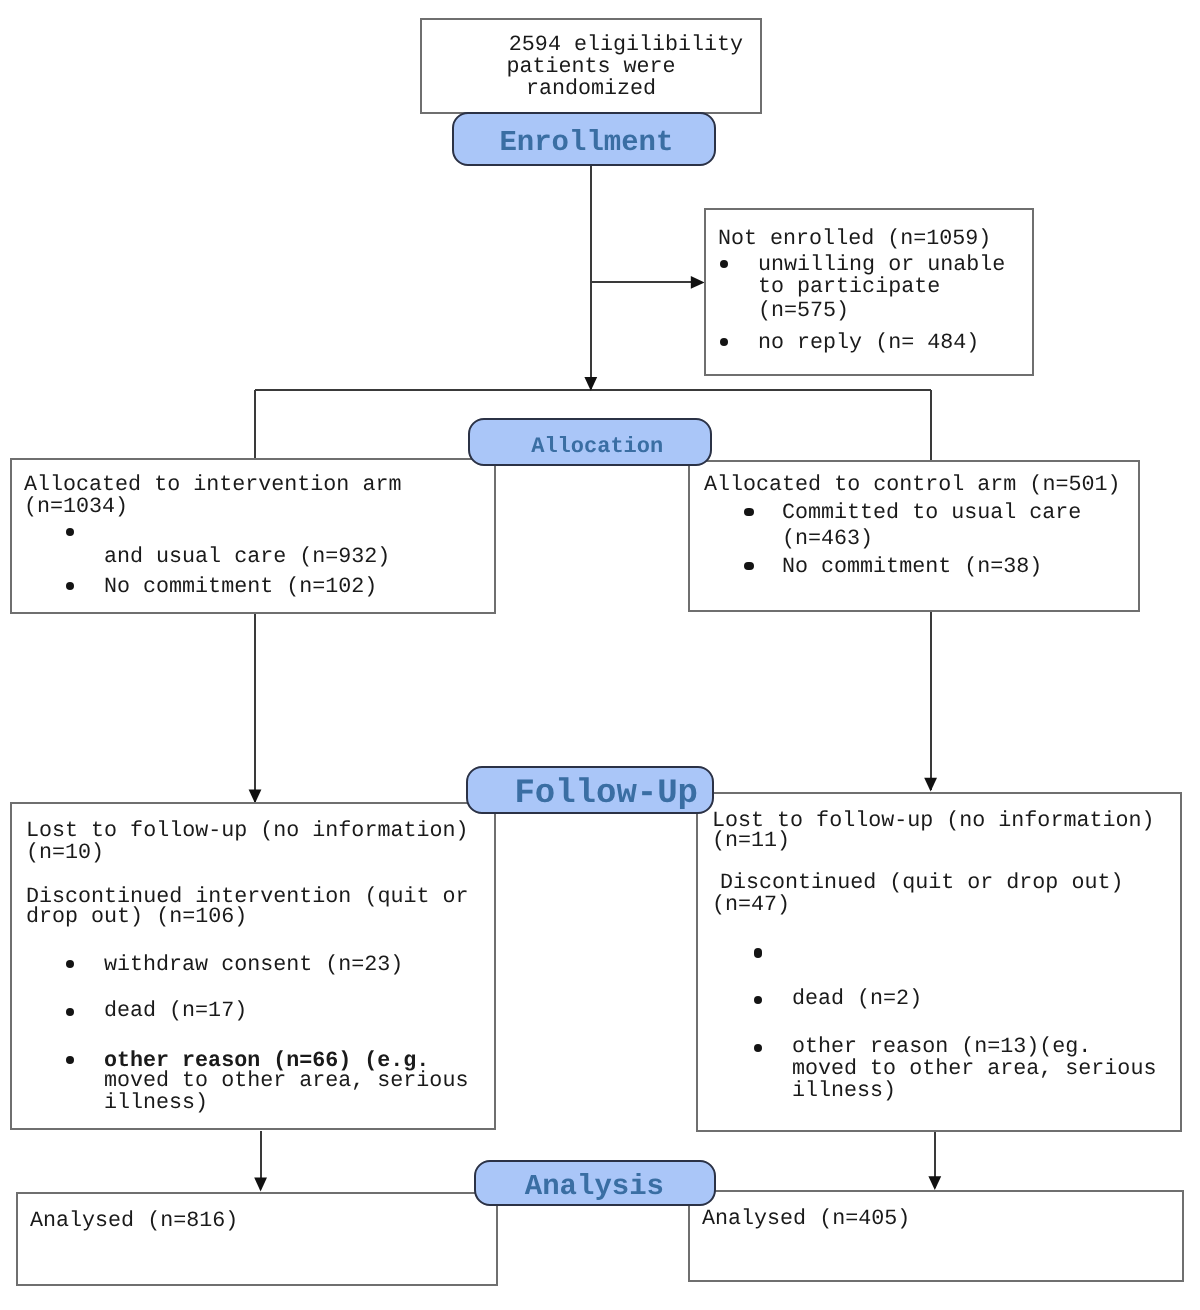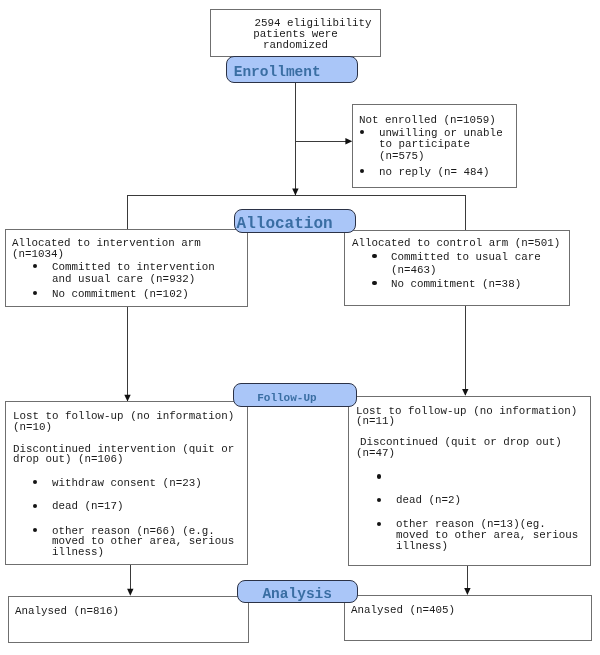--- a/index.html
+++ b/index.html
@@ -42,57 +42,56 @@
  </g>
  <g fill="#111111" stroke="none">
   <path d="M295.4 195.4 L292.2 188.5 L298.6 188.5 Z"></path>
   <path d="M352.3 141.2 L345.4 138.0 L345.4 144.4 Z"></path>
   <path d="M127.5 401.6 L124.3 394.7 L130.7 394.7 Z"></path>
   <path d="M465.3 395.8 L462.1 388.9 L468.5 388.9 Z"></path>
   <path d="M130.3 595.7 L127.1 588.8 L133.5 588.8 Z"></path>
   <path d="M467.4 595.0 L464.2 588.1 L470.6 588.1 Z"></path>
  </g>
 </svg>
-<div class="stage-label" style="left:225.7px;top:55.9px;width:132.0px;height:27.4px;"><span style="position:absolute;left:7px;top:8.10px;font-size:14.5px;line-height:14.5px;">Enrollment</span></div>
-<div class="stage-label" style="left:233.6px;top:209.4px;width:122.3px;height:24.0px;"><span style="position:absolute;left:2px;top:7.00px;font-size:16px;line-height:14.5px;">Allocation</span></div>
-<div class="stage-label" style="left:233.3px;top:383.3px;width:123.4px;height:24.0px;"><span style="position:absolute;left:22.90px;top:6.70px;font-size:11px;line-height:14.5px;">Follow-Up</span></div>
+<div class="stage-label" style="left:225.7px;top:55.9px;width:132.0px;height:27.4px;"><span style="position:absolute;left:23px;top:8.10px;font-size:14.5px;line-height:14.5px;">Enrollment</span></div>
+<div class="stage-label" style="left:233.6px;top:209.4px;width:122.3px;height:24.0px;"><span style="position:absolute;left:31px;top:7.00px;font-size:11px;line-height:14.5px;">Allocation</span></div>
+<div class="stage-label" style="left:233.3px;top:383.3px;width:123.4px;height:24.0px;"><span style="position:absolute;left:22.90px;top:6.70px;font-size:17px;line-height:14.5px;">Follow-Up</span></div>
 <div class="stage-label" style="left:237.0px;top:579.5px;width:121.0px;height:23.8px;"><span style="position:absolute;left:24.40px;top:6.60px;font-size:14.5px;line-height:14.5px;">Analysis</span></div>
 <div class="txt" style="left:210.0px;top:18.40px;text-align:center;width:206px;">2594 eligilibility</div>
 <div class="txt" style="left:210.0px;top:39.70px;text-align:center;width:171px;">randomized</div>
 <div class="txt" style="left:210.0px;top:29.10px;text-align:center;width:171px;">patients were</div>
 <div class="txt" style="left:358.8px;top:114.60px;">Not enrolled (n=1059)</div>
 <div class="bullet" style="left:359.70px;top:129.60px;width:4.4px;height:4.4px;"></div>
 <div class="txt" style="left:378.5px;top:127.50px;">unwilling or unable</div>
 <div class="txt" style="left:378.5px;top:139.20px;text-align:right;">to participate</div>
 <div class="txt" style="left:378.5px;top:150.90px;">(n=575)</div>
 <div class="bullet" style="left:359.70px;top:169.00px;width:4.4px;height:4.4px;"></div>
 <div class="txt" style="left:378.5px;top:167.00px;">no reply (n= 484)</div>
 <div class="txt" style="left:12.4px;top:238.00px;">Allocated to intervention arm</div>
 <div class="txt" style="left:12.4px;top:248.80px;">(n=1034)</div>
 <div class="bullet" style="left:32.80px;top:263.90px;width:4.4px;height:4.4px;"></div>
-<div class="txt" style="left:51.9px;top:261.80px;">Committed to intervention</div>
 <div class="txt" style="left:51.9px;top:274.10px;">and usual care (n=932)</div>
 <div class="bullet" style="left:32.90px;top:290.80px;width:4.4px;height:4.4px;"></div>
 <div class="txt" style="left:51.9px;top:288.70px;">No commitment (n=102)</div>
 <div class="txt" style="left:352.3px;top:238.00px;">Allocated to control arm (n=501)</div>
 <div class="bullet" style="left:372.30px;top:253.60px;width:4.4px;height:4.4px;"></div>
 <div class="txt" style="left:390.9px;top:252.00px;">Committed to usual care</div>
 <div class="txt" style="left:390.9px;top:264.50px;">(n=463)</div>
 <div class="bullet" style="left:372.40px;top:280.70px;width:4.4px;height:4.4px;"></div>
 <div class="txt" style="left:390.9px;top:278.60px;">No commitment (n=38)</div>
 <div class="txt" style="left:12.8px;top:411.40px;">Lost to follow-up (no information)</div>
 <div class="txt" style="left:12.8px;top:421.70px;">(n=10)</div>
 <div class="txt" style="left:12.8px;top:443.50px;">Discontinued intervention (quit or</div>
 <div class="txt" style="left:12.8px;top:453.70px;">drop out) (n=106)</div>
 <div class="bullet" style="left:32.90px;top:479.70px;width:4.4px;height:4.4px;"></div>
 <div class="txt" style="left:52.1px;top:477.90px;">withdraw consent (n=23)</div>
 <div class="bullet" style="left:32.90px;top:503.70px;width:4.4px;height:4.4px;"></div>
 <div class="txt" style="left:52.1px;top:501.10px;">dead (n=17)</div>
 <div class="bullet" style="left:32.80px;top:527.60px;width:4.4px;height:4.4px;"></div>
-<div class="txt" style="left:52.1px;top:525.50px;">other reason (n=66) (e.g.</div>
+<div class="txt" style="left:52.1px;top:525.50px;font-weight:bold;">other reason (n=66) (e.g.</div>
 <div class="txt" style="left:52.1px;top:536.20px;">moved to other area, serious</div>
 <div class="txt" style="left:52.1px;top:547.00px;">illness)</div>
 <div class="txt" style="left:356.4px;top:405.50px;">Lost to follow-up (no information)</div>
 <div class="txt" style="left:356.4px;top:415.80px;">(n=11)</div>
 <div class="txt" style="left:360px;top:437.10px;">Discontinued (quit or drop out)</div>
 <div class="txt" style="left:356.4px;top:447.70px;">(n=47)</div>
 <div class="bullet" style="left:376.60px;top:474.30px;width:4.4px;height:4.4px;"></div>
 <div class="bullet" style="left:376.70px;top:498.00px;width:4.4px;height:4.4px;"></div>
 <div class="txt" style="left:396.4px;top:495.10px;">dead (n=2)</div>
 <div class="bullet" style="left:376.70px;top:521.70px;width:4.4px;height:4.4px;"></div>

